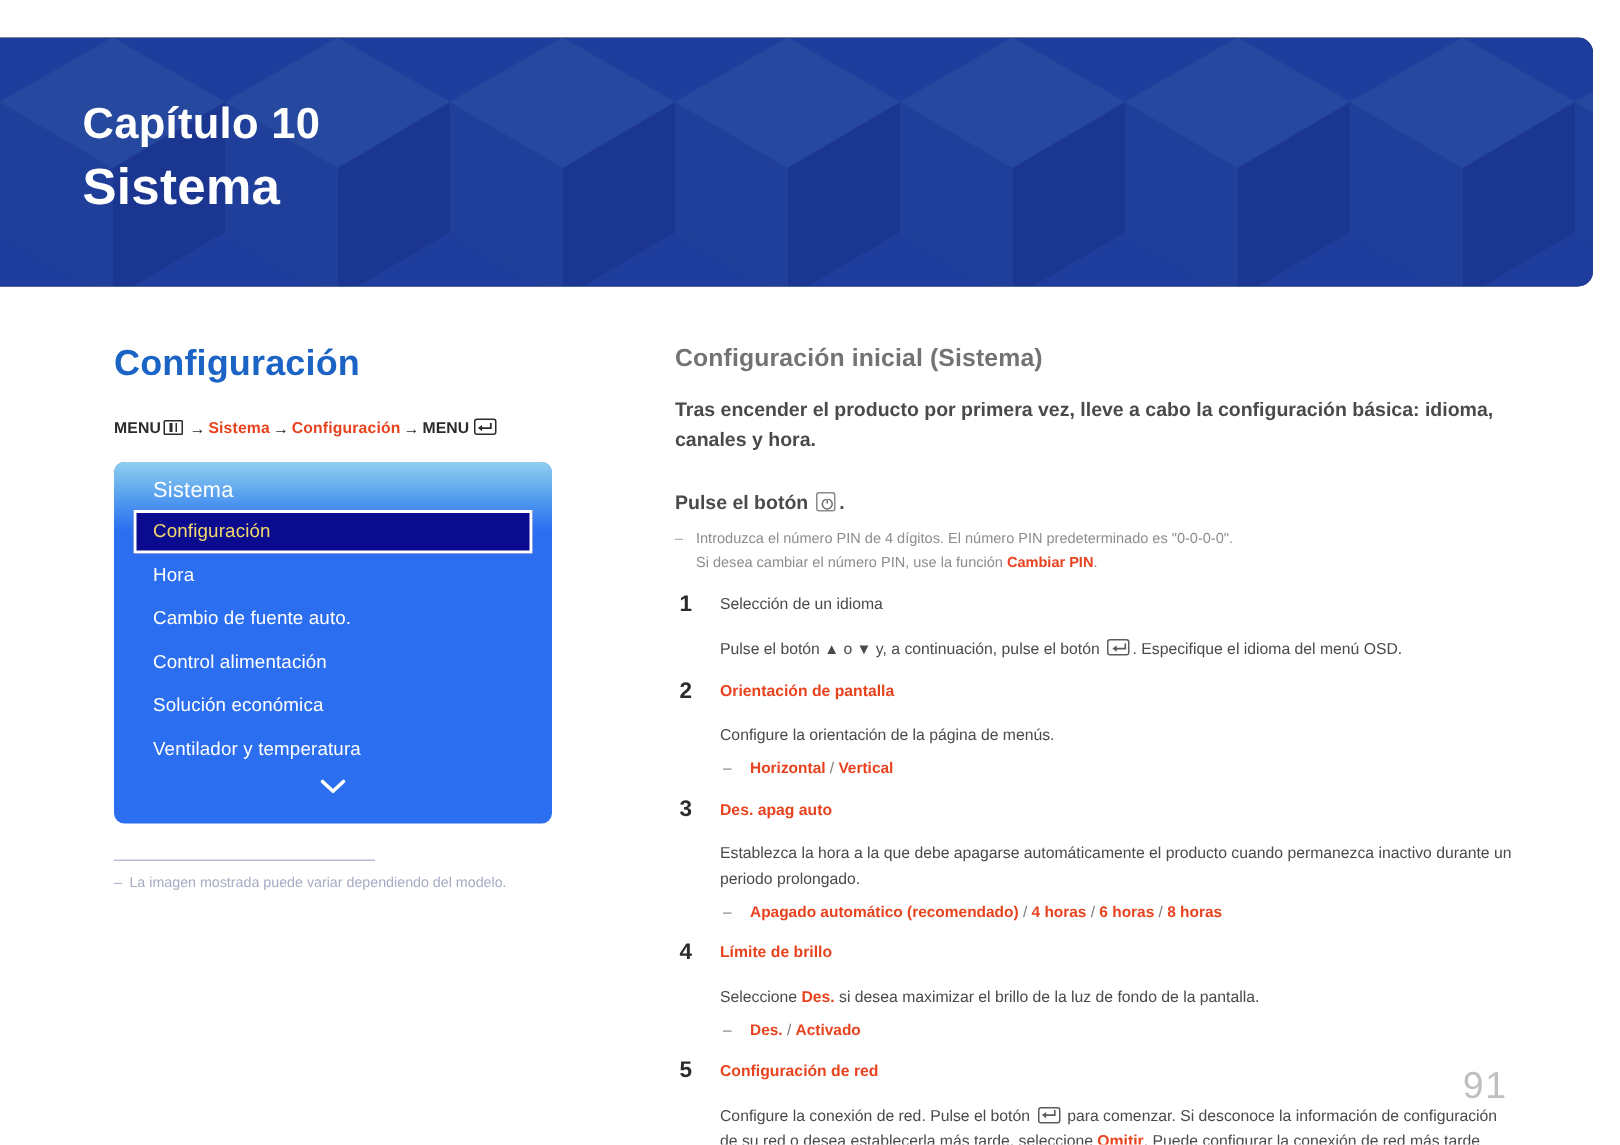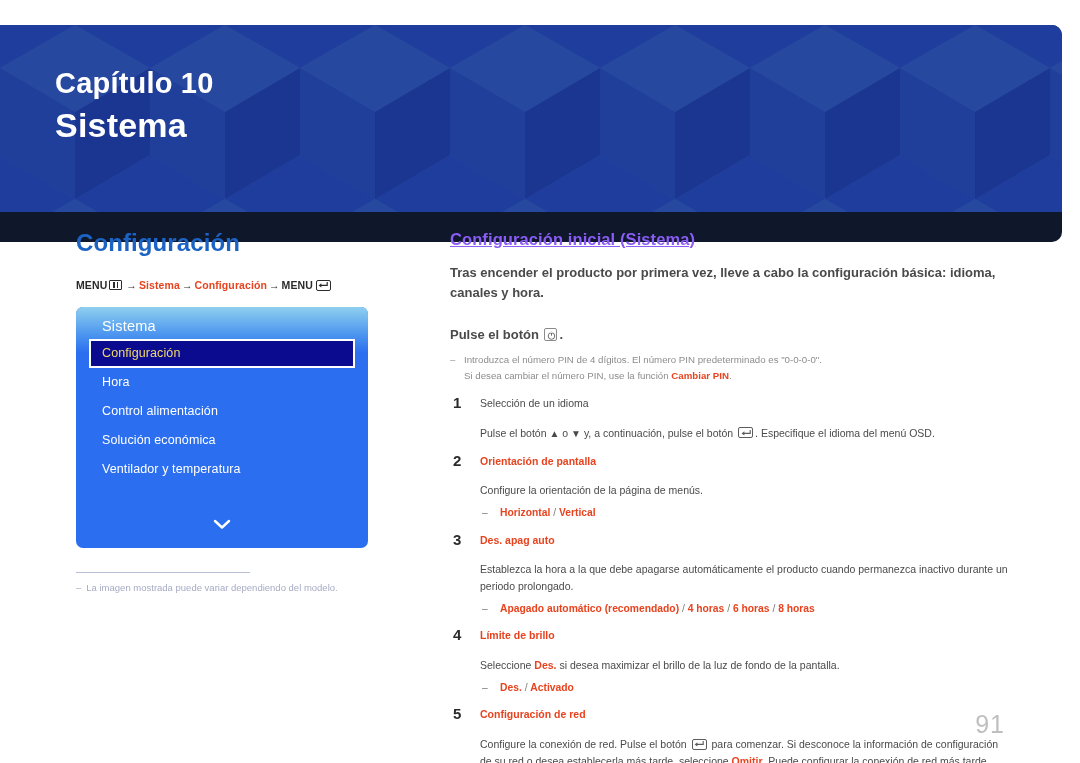--- a/index.html
+++ b/index.html
@@ -13,21 +13,21 @@
     overflow: hidden;
     position: relative;
   }
 
   
   .chapter-banner {
     position: absolute;
     left: 0;
     top: 25px;
     width: 1062px;
-    height: 217px;
+    height: 166px;
     background: #0f172a;
     border-radius: 0 10px 10px 0;
     overflow: hidden;
   }
   .iso-pattern { position: absolute; inset: 0; }
   .banner-text {
     position: absolute;
     left: 55px;
     top: 40px;
     color: #ffffff;
@@ -210,23 +210,22 @@
   
   .col-right {
     position: absolute;
     left: 450px;
     top: 18px;
     width: 560px;
   }
   .sub-heading {
     font-size: 16.5px;
     font-weight: bold;
-    color: #8b5cf6;
+    color: #737373;
     letter-spacing: 0.1px;
-    text-decoration: underline;
   }
   .para {
     margin-top: 14px;
     font-size: 13px;
     color: #4a4a4a;
     line-height: 1.55;
     font-weight: bold;
   }
   .para.tight { margin-top: 22px; }
 
@@ -342,20 +341,21 @@
           </svg>
       </span>
     </div>
 
     <div class="osd">
       <div class="osd-header"></div>
       <div class="osd-title">Sistema</div>
       <div class="osd-list">
         <div class="osd-item selected">Configuración</div>
         <div class="osd-item">Hora</div>
+        <div class="osd-item">Cambio de fuente auto.</div>
         <div class="osd-item">Control alimentación</div>
         <div class="osd-item">Solución económica</div>
         <div class="osd-item">Ventilador y temperatura</div>
       </div>
       <div class="osd-chevron">
         <svg width="20" height="11" viewBox="0 0 20 11">
           <path d="M3 2 L10 8.5 L17 2" stroke="#ffffff" stroke-width="2.4" fill="none" stroke-linecap="round" stroke-linejoin="round"></path>
         </svg>
       </div>
     </div>

